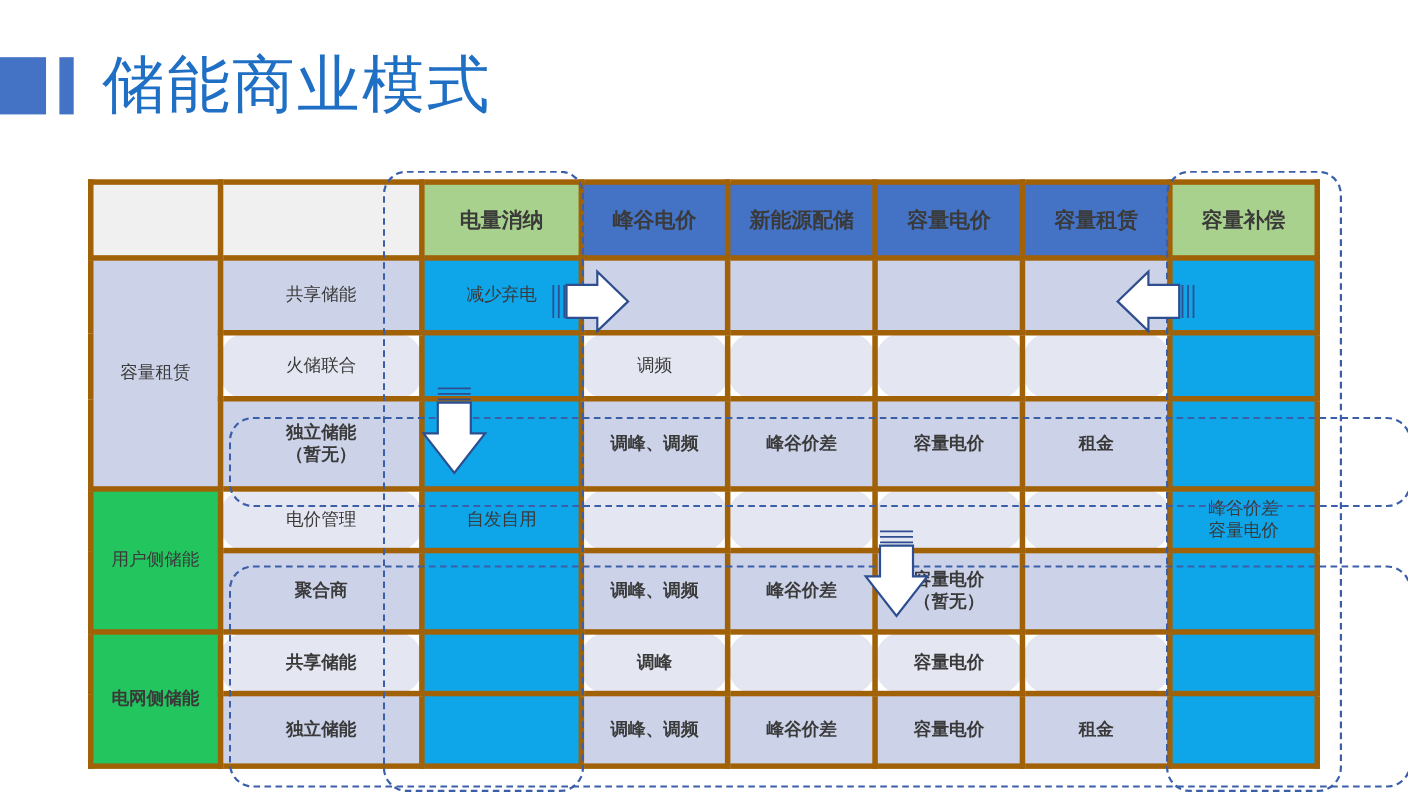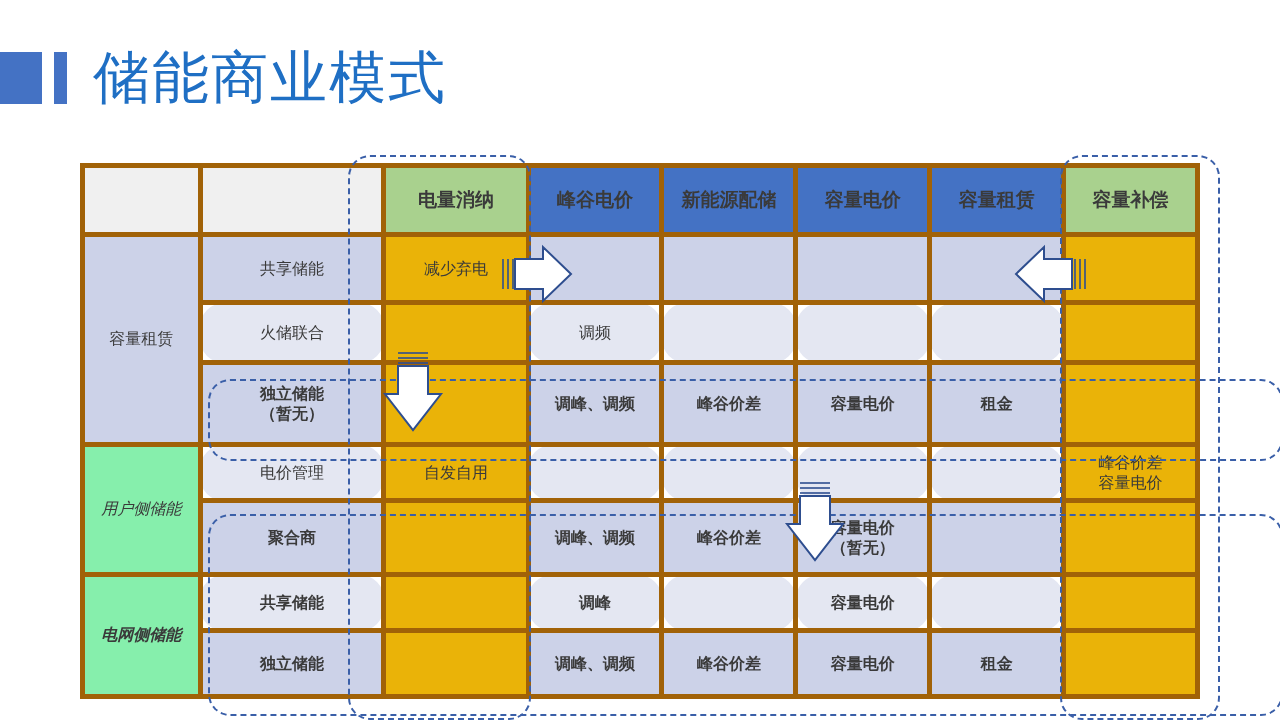--- a/index.html
+++ b/index.html
@@ -38,23 +38,23 @@
 
   
   tr.hdr td{height:64px;font-size:19px;font-weight:bold;}
   td.h-blank{background:#f0f0f0;border-color:#ffffff;}
   td.h-blue{background:#4472c4;color:#ffffff;}
   td.h-green{background:#a9d18e;color:#ffffff;}
 
   
   td.band-dark{background:#ccd2e8;}
   td.band-light{background:#e4e7f2;border-radius:24px;}
-  td.green{background:#eab308;color:#3a3a3a;}
+  td.green{background:#0ea5e9;color:#3a3a3a;}
   td.grp{background:#ccd2e8;font-size:17px;}
-  td.grp-light{background:#86efac;font-size:17px;font-style:italic;}
+  td.grp-light{background:#22c55e;font-size:17px;}
   td.bold{font-weight:bold;}
   .two-line{line-height:1.25;}
 
   
   .dash{
     position:absolute;
     border:2px dashed #3a5fa8;
     border-radius:22px;
     pointer-events:none;
     box-sizing:border-box;

